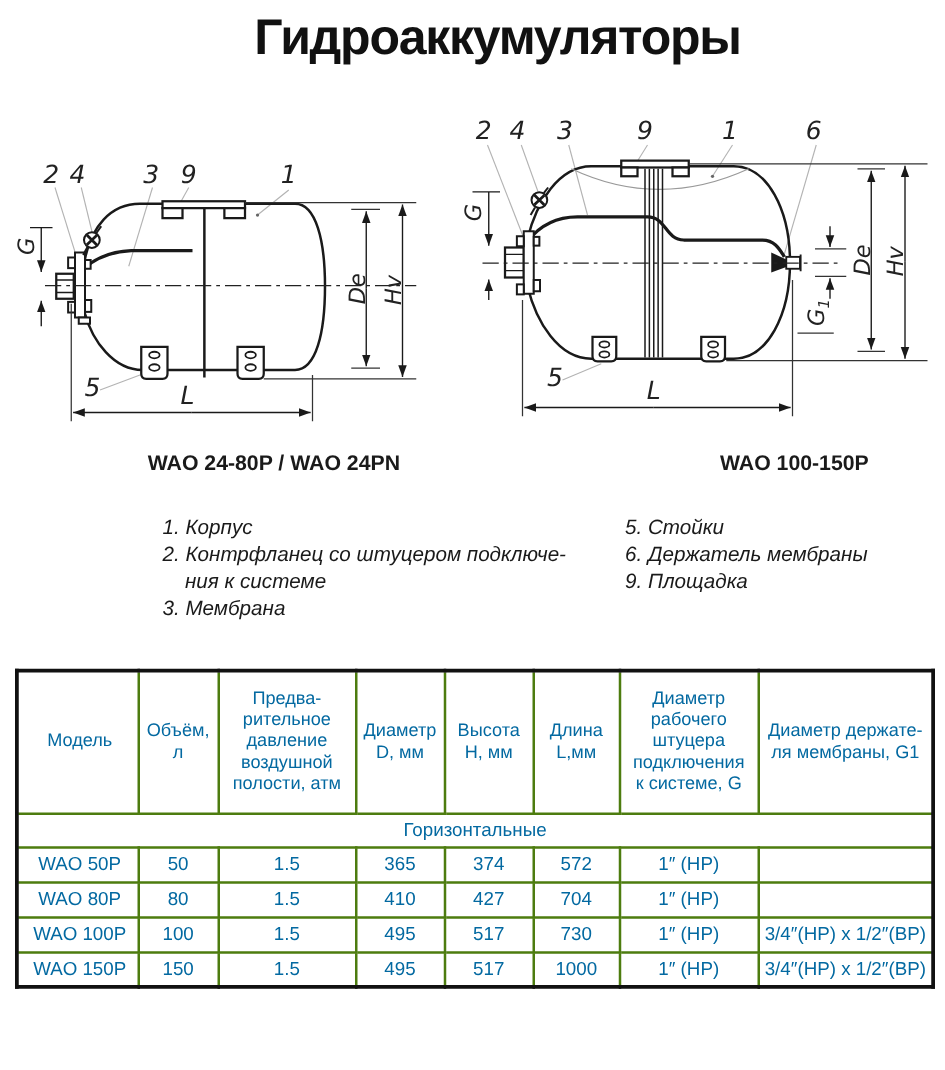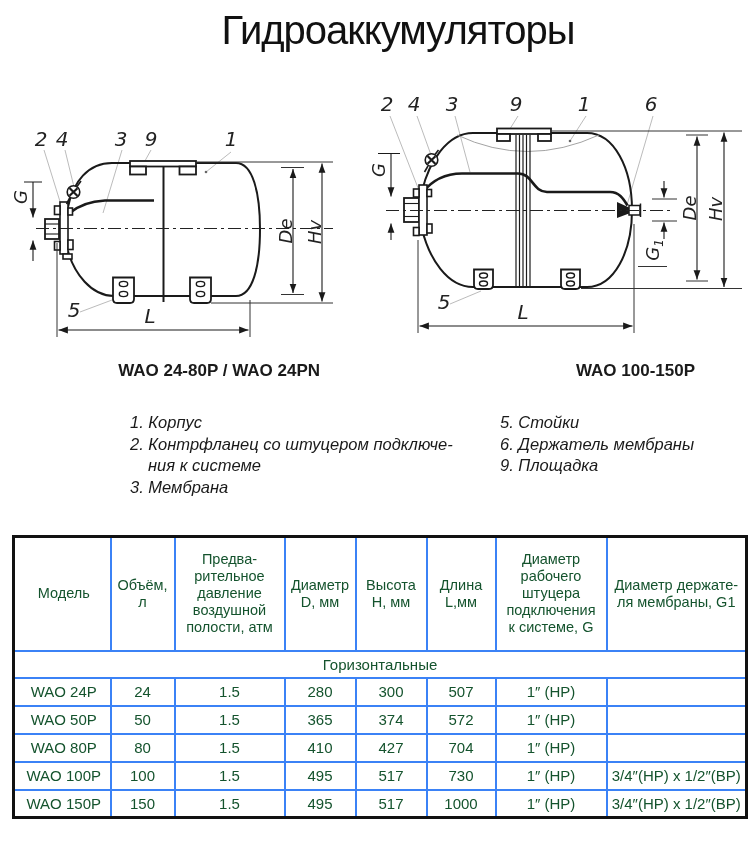--- a/index.html
+++ b/index.html
@@ -1,34 +1,34 @@
 <!DOCTYPE html>
 <html><head>
 <meta charset="utf-8">
 <style>
   html,body{margin:0;padding:0;background:#fff;}
   .page{position:relative;width:756px;height:856px;background:#fff;overflow:hidden;
         font-family:"Liberation Sans",sans-serif;color:#111;}
   .title{position:absolute;left:0;right:0;top:8px;text-align:center;
-         font-size:40px;font-weight:400;letter-spacing:-1px;color:#111;padding-left:40px;}
+         font-size:40px;font-weight:700;letter-spacing:-1px;color:#111;padding-left:40px;}
   svg.diag{position:absolute;}
   .dnum{font:italic 20px "DejaVu Sans",sans-serif;fill:#222;}
   .ddim{font:italic 18px "DejaVu Sans",sans-serif;fill:#222;}
   .caption{position:absolute;top:361px;font-size:17px;font-weight:700;text-align:right;color:#1a1a1a;}
   .cap-left{left:40px;width:280px;}
   .cap-right{left:415px;width:280px;}
   .legend-col{position:absolute;top:412px;font-style:italic;font-size:16.5px;
               line-height:21.7px;color:#1a1a1a;margin-left:40px;}
   .leg1{left:90px;width:330px;}
   .leg2{left:460px;width:280px;}
   .legend-line.indent{padding-left:18px;}
   table.spec{position:absolute;left:12px;top:535px;width:733px;border-collapse:collapse;
              border:3px solid #111;table-layout:fixed;}
-  table.spec td{border:2px solid #3b82f6;vertical-align:middle;text-align:center;
-                font-size:15px;color:#14532d;padding:0 2px;overflow:hidden;}
+  table.spec td{border:2px solid #4d7c0f;vertical-align:middle;text-align:center;
+                font-size:15px;color:#0369a1;padding:0 2px;overflow:hidden;}
   table.spec td.hdr{font-size:14.5px;line-height:17px;white-space:pre-line;}
   table.spec td.left{text-align:center;padding-left:5px;}
   tr.hrow{height:114px;}
   tr.srow{height:27px;}
   tr.drow{height:28px;}
 </style>
 </head>
 <body>
 
 <div class="page">
@@ -300,30 +300,20 @@
 штуцера
 подключения
 к системе, G</td>
         <td class="hdr">Диаметр держате-
 ля мембраны, G1</td>
       </tr>
       <tr class="srow">
         <td colspan="8">Горизонтальные</td>
       </tr>
       <tr class="drow">
-        <td class="left">WAO 24P</td>
-        <td>24</td>
-        <td>1.5</td>
-        <td>280</td>
-        <td>300</td>
-        <td>507</td>
-        <td>1″ (НР)</td>
-        <td></td>
-      </tr>
-      <tr class="drow">
         <td class="left">WAO 50P</td>
         <td>50</td>
         <td>1.5</td>
         <td>365</td>
         <td>374</td>
         <td>572</td>
         <td>1″ (НР)</td>
         <td></td>
       </tr>
       <tr class="drow">

